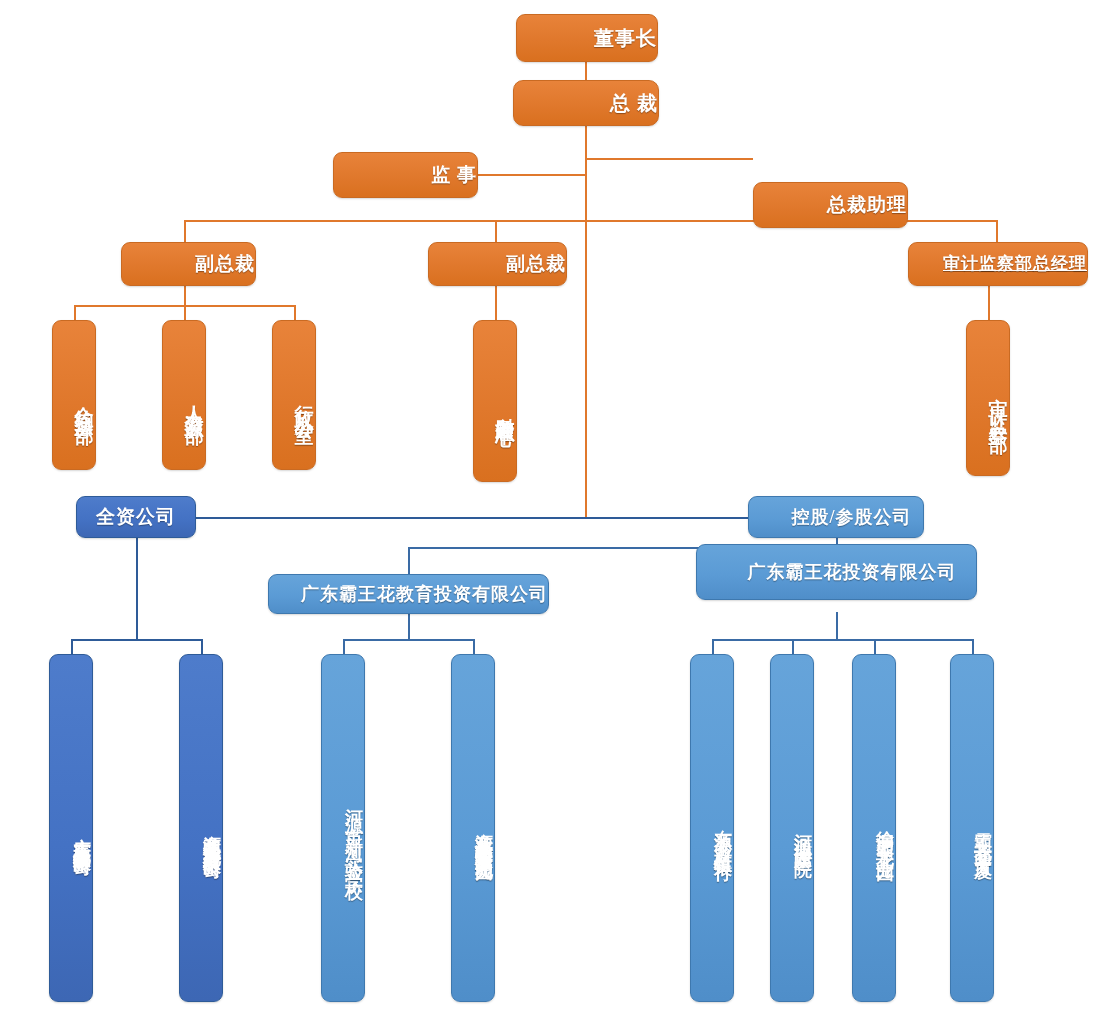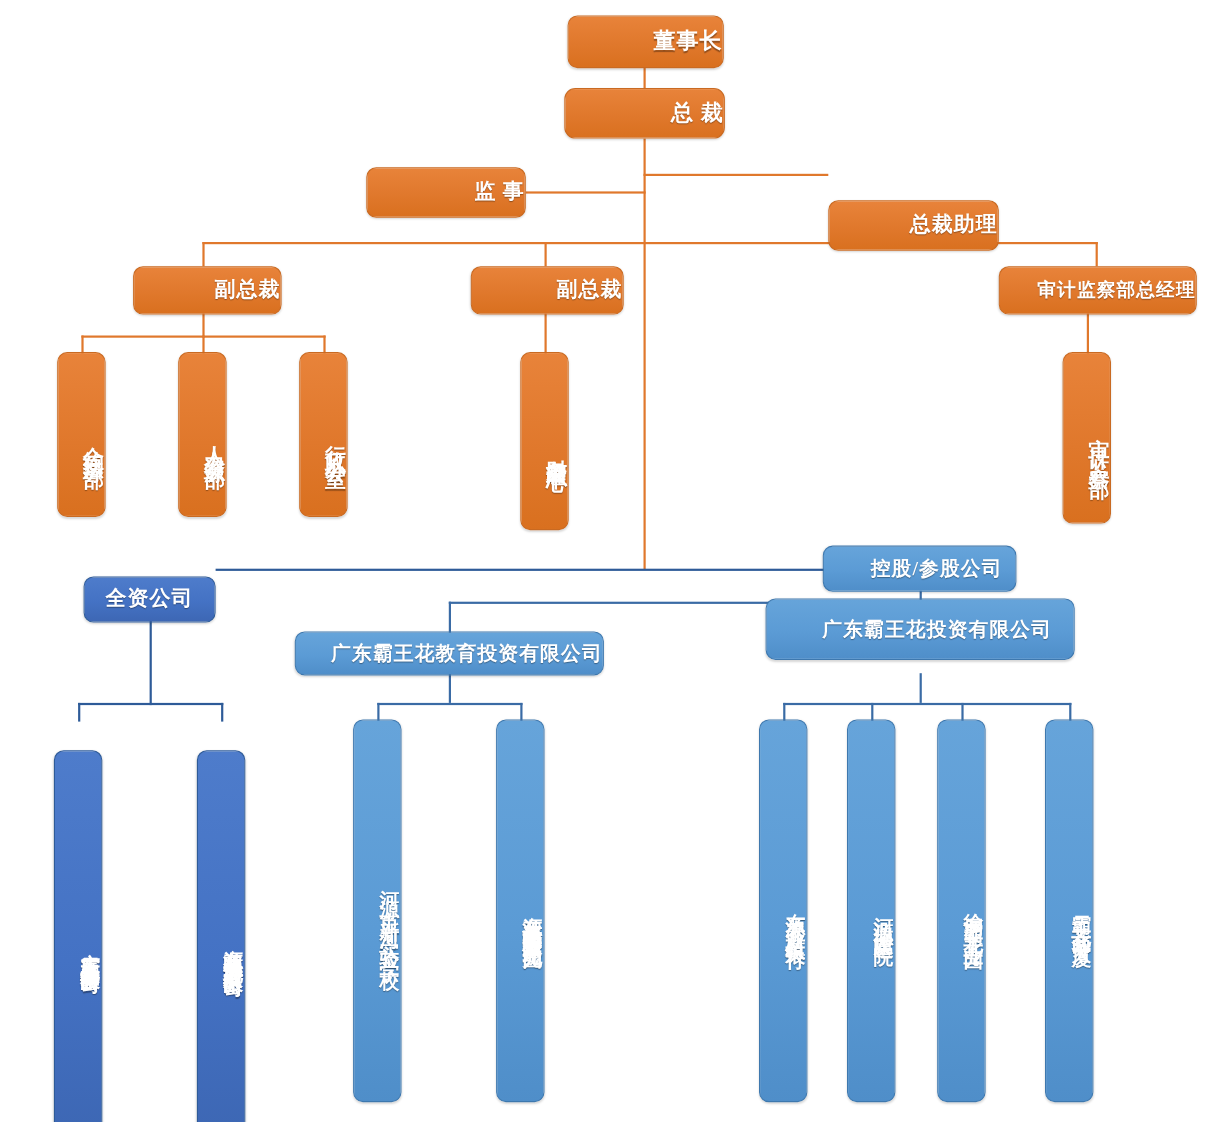--- a/index.html
+++ b/index.html
@@ -41,21 +41,20 @@
   .node.orange {
     background: linear-gradient(180deg, #E8833A 0%, #E0782C 55%, #D9701F 100%);
     border: 1px solid #C96A22;
     box-shadow: 0 1px 2px rgba(0,0,0,0.16);
     justify-content: flex-end;
   }
   .node.blue-dark {
     background: linear-gradient(180deg, #4E7CCB 0%, #4472C4 55%, #3D67B4 100%);
     border: 1px solid #2E5B98;
     box-shadow: 0 1px 2px rgba(0,0,0,0.16);
-    margin-top: 28px;
   }
   .node.blue-light {
     background: linear-gradient(180deg, #66A4DA 0%, #5B9BD5 55%, #4F8EC9 100%);
     border: 1px solid #3E78AE;
     box-shadow: 0 1px 2px rgba(0,0,0,0.16);
     padding-left: 31px;
   }
 
   
   .node.vert {
@@ -65,21 +64,21 @@
     justify-content: center;
     padding-top: 14px;
     letter-spacing: 5px;
   }
   .node.vert.tight { letter-spacing: 2px; }
   .node.vert.looser { letter-spacing: 9px; }
 
   .t20 { font-size: 20px; font-weight: bold; }
   .t19 { font-size: 19px; font-weight: bold; }
   .t18 { font-size: 18px; font-weight: bold; }
-  .t17 { font-size: 17px; font-weight: bold; }
+  .t17 { font-size: 17px; font-weight: bold; text-decoration: underline; }
 </style>
 </head>
 <body>
 
 <div id="chart">
 
   <div class="ln o" style="left:585px; top:61px; width:2px; height:20px;"></div>
 
   <div class="ln o" style="left:585px; top:126px; width:2px; height:392px;"></div>
 

